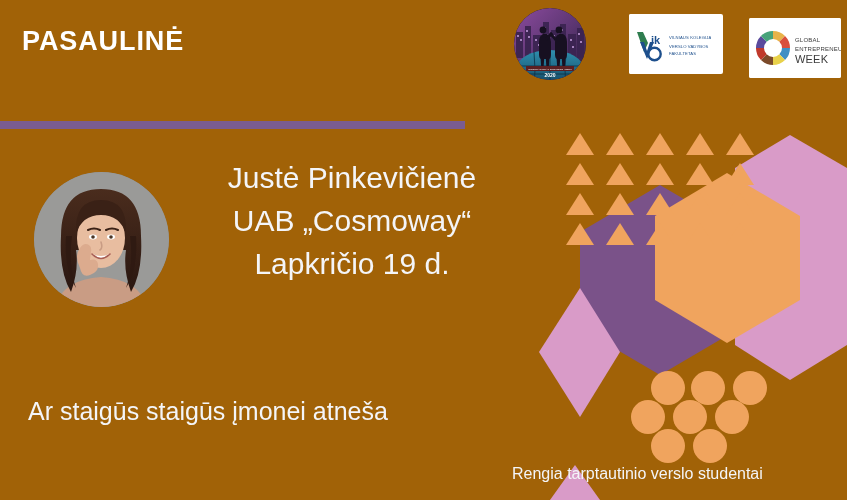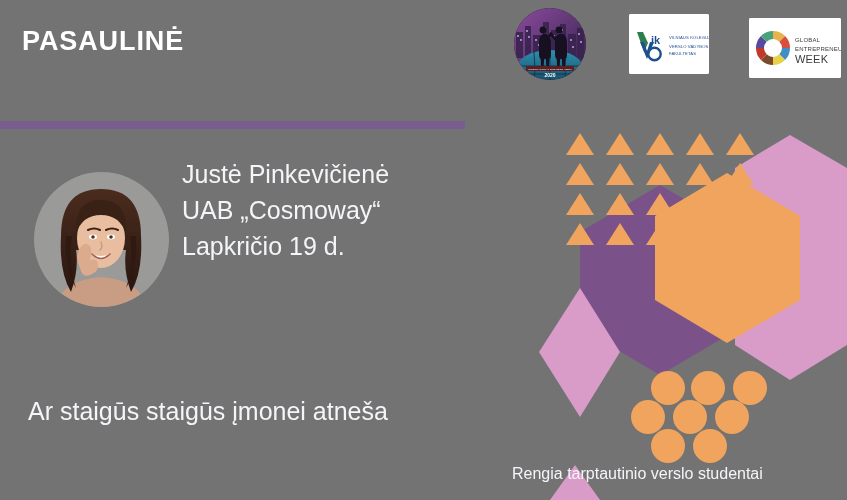--- a/index.html
+++ b/index.html
@@ -8,21 +8,21 @@
     background: #12161f;
   }
   body {
     font-family: "Liberation Sans", sans-serif;
   }
   #poster {
     position: relative;
     width: 847px;
     height: 500px;
     overflow: hidden;
-    background: #737373;
+    background: #a16207;
   }
 
   
   .geo-layer {
     position: absolute;
     left: 0; top: 0;
     width: 847px;
     height: 500px;
     pointer-events: none;
   }
@@ -66,23 +66,24 @@
 
   
   .speaker-block {
     position: absolute;
     left: 182px;
     top: 156px;
     width: 340px;
   }
   .speaker-line {
     color: #f4f5f8;
-    font-size: 25px;
+    font-size: 30px;
     line-height: 1.44;
     white-space: nowrap;
+    text-align: center;
   }
 
   
   .question-block {
     position: absolute;
     left: 28px;
     top: 392px;
     width: 500px;
   }
   .question-line {
@@ -123,21 +124,21 @@
     background: #2b1f3a;
   }
   .logo-card {
     background: #ffffff;
     border-radius: 2px;
     overflow: hidden;
   }
   .logo-viko {
     left: 115px;
     top: 6px;
-    width: 80px;
+    width: 94px;
     height: 60px;
   }
   .logo-gew {
     left: 225px;
     top: 10px;
     width: 92px;
     height: 60px;
     margin-left: 10px;
   }
   .logo svg { display: block; }

